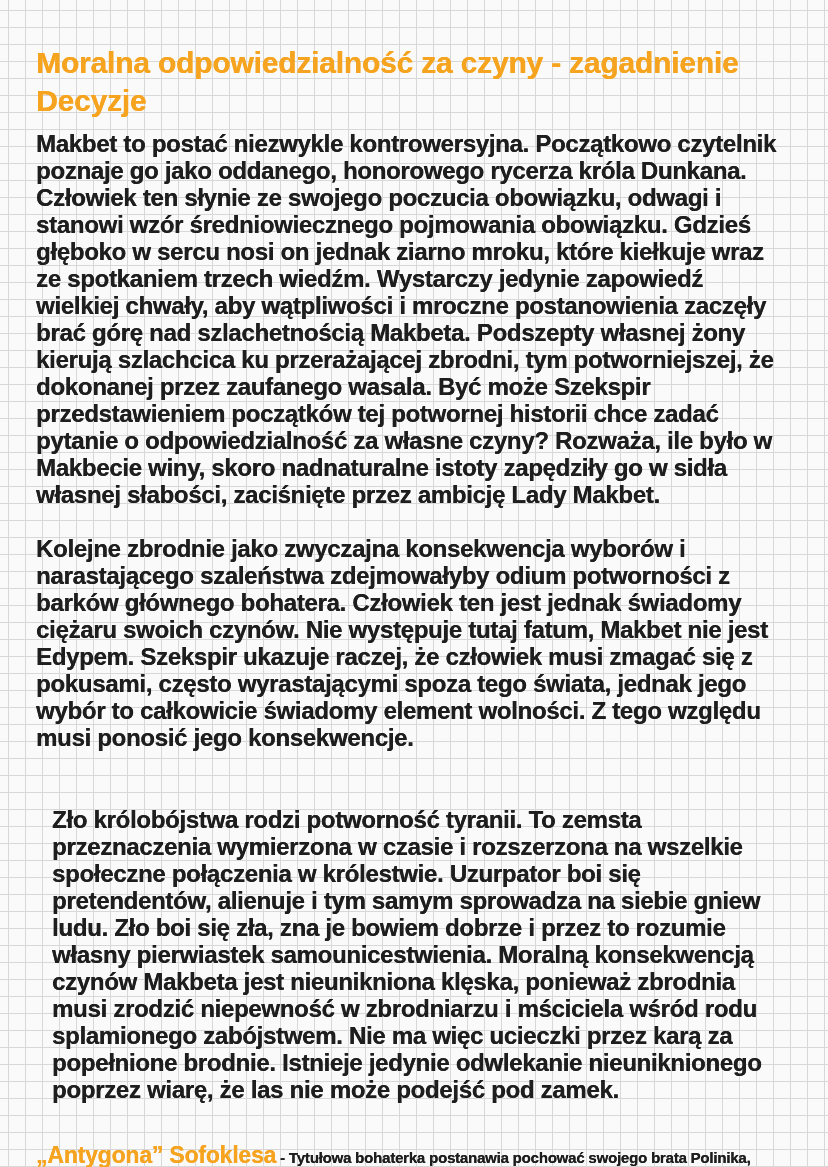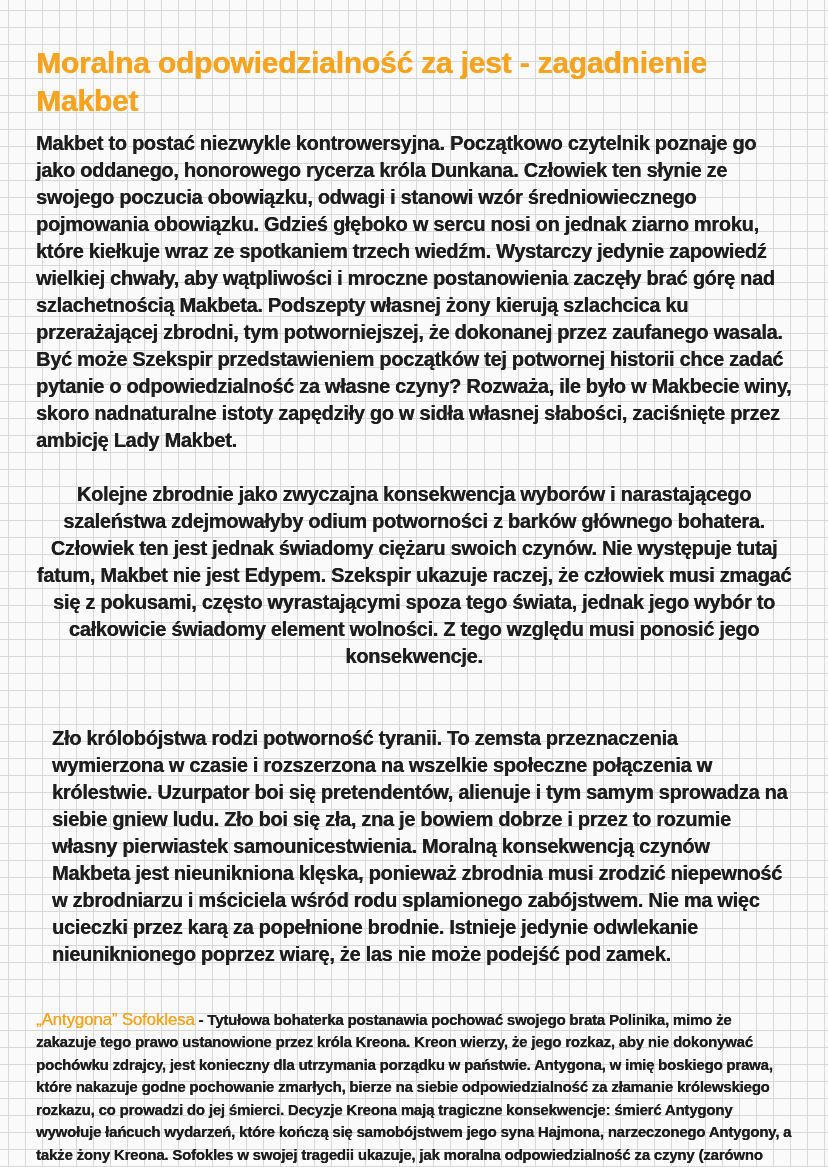--- a/index.html
+++ b/index.html
@@ -37,51 +37,51 @@
     color: var(--accent, #f6a41f);
     font-size: 30px;
     font-weight: 800;
     line-height: 1.26;
     letter-spacing: -0.2px;
     text-shadow: 0.4px 0 0 currentColor;
   }
   .body-para {
     margin: 0;
     color: var(--ink, #1e1e1e);
-    font-size: 20px;
+    font-size: 24px;
     font-weight: 700;
     line-height: 27px;
     letter-spacing: -0.3px;
     text-shadow: 0.3px 0 0 currentColor;
   }
   .mb-1 { margin-bottom: 27px; }
-  .mb-2 { margin-bottom: 55px; text-align: center; }
+  .mb-2 { margin-bottom: 55px; }
   .mb-3 { margin-bottom: 41px; margin-left: 16px; }
   .small-para {
     margin: 0;
     color: var(--ink, #1e1e1e);
     font-size: 15px;
     font-weight: 700;
     line-height: 22.5px;
     letter-spacing: -0.2px;
     text-shadow: 0.25px 0 0 currentColor;
   }
   .term {
     color: var(--accent, #f6a41f);
-    font-size: 17px;
-    font-weight: 400;
+    font-size: 23px;
+    font-weight: 700;
   }
 </style>
 </head>
 <body>
 
 <div class="page">
   <div class="content">
 
-    <h1 class="title">Moralna odpowiedzialność za jest - zagadnienie Makbet</h1>
+    <h1 class="title">Moralna odpowiedzialność za czyny - zagadnienie Decyzje</h1>
 
     <p class="body-para mb-1">Makbet to postać niezwykle kontrowersyjna. Początkowo czytelnik poznaje go jako oddanego, honorowego rycerza króla Dunkana. Człowiek ten słynie ze swojego poczucia obowiązku, odwagi i stanowi wzór średniowiecznego pojmowania obowiązku. Gdzieś głęboko w sercu nosi on jednak ziarno mroku, które kiełkuje wraz ze spotkaniem trzech wiedźm. Wystarczy jedynie zapowiedź wielkiej chwały, aby wątpliwości i mroczne postanowienia zaczęły brać górę nad szlachetnością Makbeta. Podszepty własnej żony kierują szlachcica ku przerażającej zbrodni, tym potworniejszej, że dokonanej przez zaufanego wasala. Być może Szekspir przedstawieniem początków tej potwornej historii chce zadać pytanie o odpowiedzialność za własne czyny? Rozważa, ile było w Makbecie winy, skoro nadnaturalne istoty zapędziły go w sidła własnej słabości, zaciśnięte przez ambicję Lady Makbet.</p>
 
     <p class="body-para mb-2">Kolejne zbrodnie jako zwyczajna konsekwencja wyborów i narastającego szaleństwa zdejmowałyby odium potworności z barków głównego bohatera. Człowiek ten jest jednak świadomy ciężaru swoich czynów. Nie występuje tutaj fatum, Makbet nie jest Edypem. Szekspir ukazuje raczej, że człowiek musi zmagać się z pokusami, często wyrastającymi spoza tego świata, jednak jego wybór to całkowicie świadomy element wolności. Z tego względu musi ponosić jego konsekwencje.</p>
 
     <p class="body-para mb-3">Zło królobójstwa rodzi potworność tyranii. To zemsta przeznaczenia wymierzona w czasie i rozszerzona na wszelkie społeczne połączenia w królestwie. Uzurpator boi się pretendentów, alienuje i tym samym sprowadza na siebie gniew ludu. Zło boi się zła, zna je bowiem dobrze i przez to rozumie własny pierwiastek samounicestwienia. Moralną konsekwencją czynów Makbeta jest nieunikniona klęska, ponieważ zbrodnia musi zrodzić niepewność w zbrodniarzu i mściciela wśród rodu splamionego zabójstwem. Nie ma więc ucieczki przez karą za popełnione brodnie. Istnieje jedynie odwlekanie nieuniknionego poprzez wiarę, że las nie może podejść pod zamek.</p>
 
     <p class="small-para"><span class="term">„Antygona” Sofoklesa</span><span> - </span><span>Tytułowa bohaterka postanawia pochować swojego brata Polinika, mimo że zakazuje tego prawo ustanowione przez króla Kreona. Kreon wierzy, że jego rozkaz, aby nie dokonywać pochówku zdrajcy, jest konieczny dla utrzymania porządku w państwie. Antygona, w imię boskiego prawa, które nakazuje godne pochowanie zmarłych, bierze na siebie odpowiedzialność za złamanie królewskiego rozkazu, co prowadzi do jej śmierci. Decyzje Kreona mają tragiczne konsekwencje: śmierć Antygony wywołuje łańcuch wydarzeń, które kończą się samobójstwem jego syna Hajmona, narzeczonego Antygony, a także żony Kreona. Sofokles w swojej tragedii ukazuje, jak moralna odpowiedzialność za czyny (zarówno Antygony, jak i Kreona) prowadzi do nieodwracalnych skutków. Antygona kieruje się wyższymi zasadami moralnymi, gotowa poświęcić życie w imię sprawiedliwości, podczas gdy Kreon, w swojej dumie, ponosi ciężar zniszczenia swojej rodziny.</span></p>
 
   </div>

